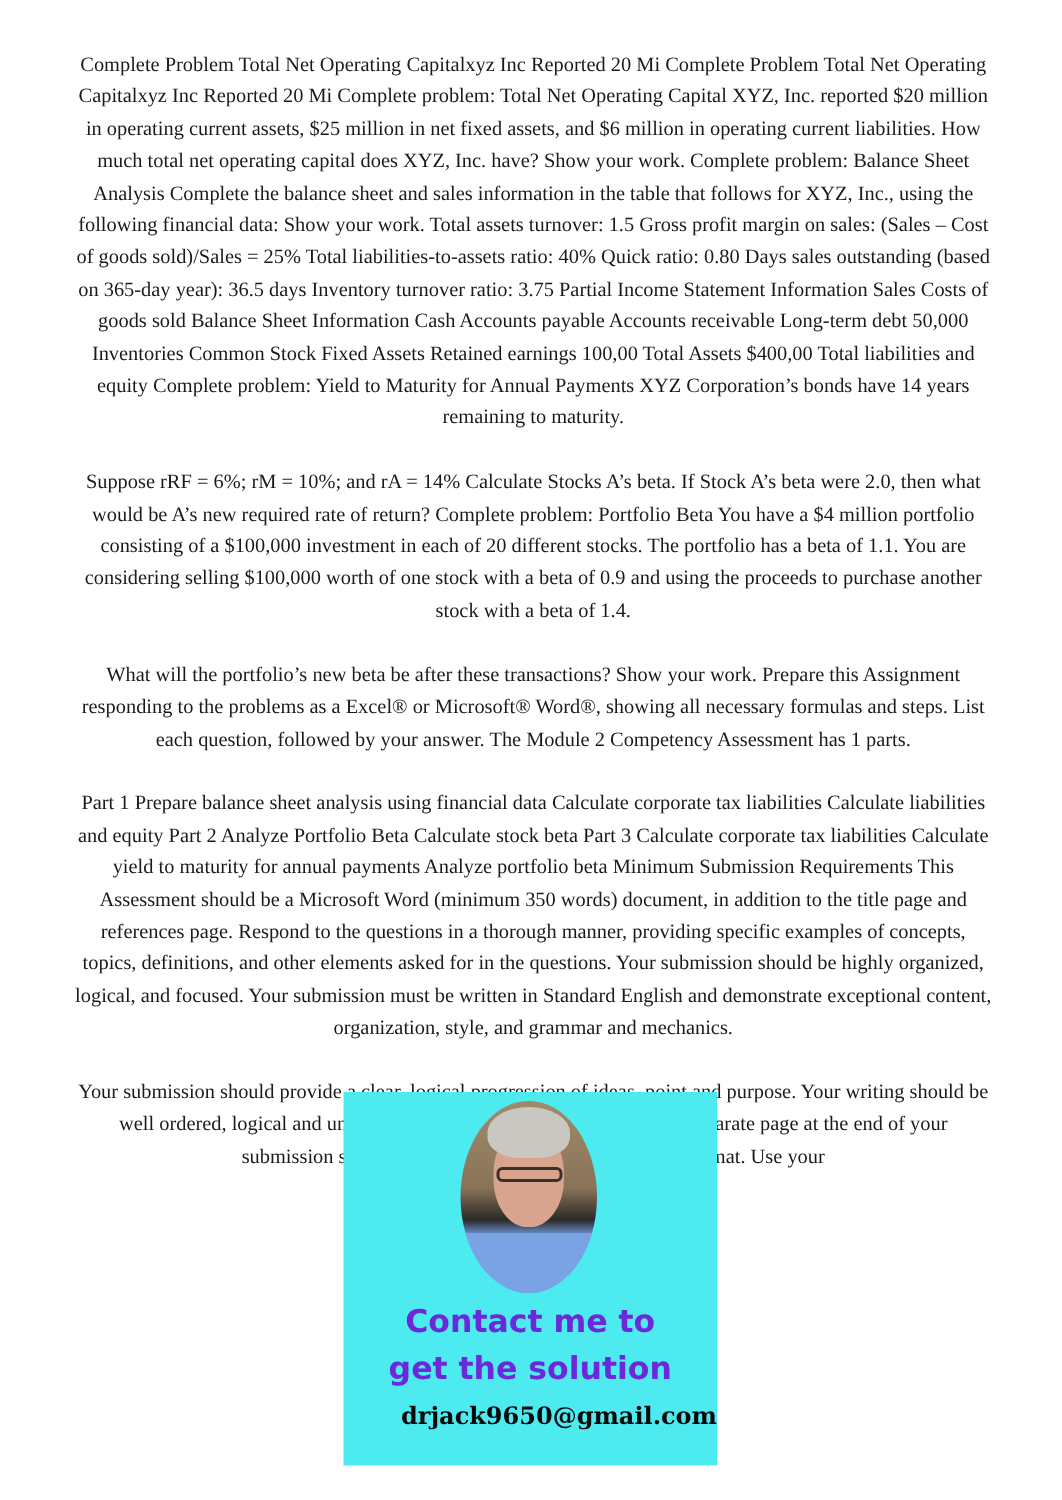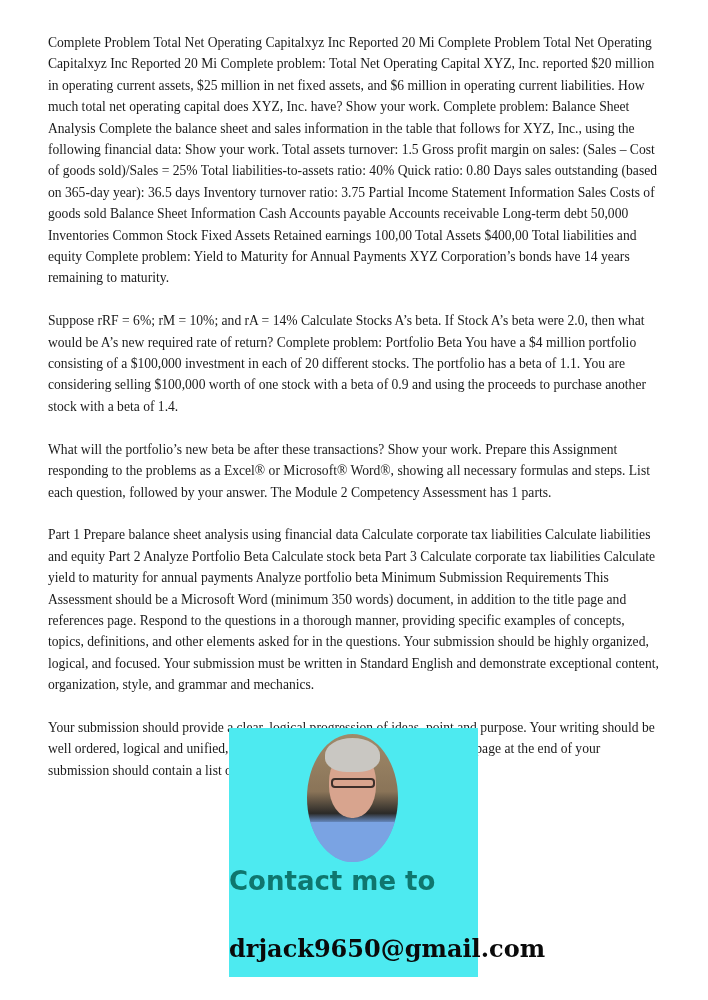--- a/index.html
+++ b/index.html
@@ -2,44 +2,44 @@
 <html><head>
 <meta charset="utf-8">
 <style>
   html, body { margin: 0; padding: 0; background: #ffffff; }
   body { width: 708px; height: 1000px; position: relative; overflow: hidden; }
   .page {
     position: absolute; left: 48px; top: 32px; width: 615px;
     font-family: "Liberation Serif", serif;
     font-size: 13.6px; line-height: 21.4px; color: #1a1a1a;
   }
-  .para { margin: 0 0 21.4px 0; }
+  .para { margin: 0 0 21.4px 0; text-align: center; }
   .overlay {
     position: absolute; left: 229px; top: 728px; width: 249px; height: 249px;
     background: #4deaf0;
   }
   .photo {
     position: absolute; left: 78px; top: 6px; width: 91px; height: 128px;
     border-radius: 50%; overflow: hidden;
     background: linear-gradient(180deg, #a08a6a 0%, #8a7458 45%, #2b2a28 62%, #6f98d8 70%, #7aa4e4 100%);
   }
   .photo .hair { position:absolute; left:18px; top:4px; width:55px; height:34px; border-radius:50% 50% 40% 40%; background:#c9c7c2; }
   .photo .face { position:absolute; left:22px; top:18px; width:47px; height:66px; border-radius:45% 45% 48% 48%; background:#d8a48e; }
   .photo .glasses { position:absolute; left:24px; top:44px; width:44px; height:10px; border:2px solid #3c2f2a; border-radius:4px; box-sizing:border-box; }
   .photo .shirt { position:absolute; left:0; top:88px; width:91px; height:40px; background:#7aa3e3; }
   .cta {
-    position: absolute; left: 0; width: 249px; text-align: left;
-    font-family: "DejaVu Sans", sans-serif; font-weight: bold; color: #0f766e;
-    font-size: 26px; line-height: 30px;
+    position: absolute; left: 0; width: 249px; text-align: center;
+    font-family: "DejaVu Sans", sans-serif; font-weight: bold; color: #6d28d9;
+    font-size: 21px; line-height: 30px;
   }
   .cta.l1 { top: 138px; }
   .cta.l2 { top: 169px; }
   .email {
-    position: absolute; left: 0; top: 206px; width: 249px; text-align: left;
-    font-family: "DejaVu Serif", serif; font-weight: bold; font-size: 24px; color: #0a0a0a;
+    position: absolute; left: 0; top: 206px; width: 249px; text-align: right;
+    font-family: "DejaVu Serif", serif; font-weight: bold; font-size: 16px; color: #0a0a0a;
   }
 </style>
 </head>
 <body>
 
 <div class="page">
   <p class="para">Complete Problem Total Net Operating Capitalxyz Inc Reported 20 Mi Complete Problem Total Net Operating Capitalxyz Inc Reported 20 Mi Complete problem: Total Net Operating Capital XYZ, Inc. reported $20 million in operating current assets, $25 million in net fixed assets, and $6 million in operating current liabilities. How much total net operating capital does XYZ, Inc. have? Show your work. Complete problem: Balance Sheet Analysis Complete the balance sheet and sales information in the table that follows for XYZ, Inc., using the following financial data: Show your work. Total assets turnover: 1.5 Gross profit margin on sales: (Sales – Cost of goods sold)/Sales = 25% Total liabilities-to-assets ratio: 40% Quick ratio: 0.80 Days sales outstanding (based on 365-day year): 36.5 days Inventory turnover ratio: 3.75 Partial Income Statement Information Sales Costs of goods sold Balance Sheet Information Cash Accounts payable Accounts receivable Long-term debt 50,000 Inventories Common Stock Fixed Assets Retained earnings 100,00 Total Assets $400,00 Total liabilities and equity Complete problem: Yield to Maturity for Annual Payments XYZ Corporation’s bonds have 14 years remaining to maturity.</p>
   <p class="para">Suppose rRF = 6%; rM = 10%; and rA = 14% Calculate Stocks A’s beta. If Stock A’s beta were 2.0, then what would be A’s new required rate of return? Complete problem: Portfolio Beta You have a $4 million portfolio consisting of a $100,000 investment in each of 20 different stocks. The portfolio has a beta of 1.1. You are considering selling $100,000 worth of one stock with a beta of 0.9 and using the proceeds to purchase another stock with a beta of 1.4.</p>
   <p class="para">What will the portfolio’s new beta be after these transactions? Show your work. Prepare this Assignment responding to the problems as a Excel® or Microsoft® Word®, showing all necessary formulas and steps. List each question, followed by your answer. The Module 2 Competency Assessment has 1 parts.</p>
   <p class="para">Part 1 Prepare balance sheet analysis using financial data Calculate corporate tax liabilities Calculate liabilities and equity Part 2 Analyze Portfolio Beta Calculate stock beta Part 3 Calculate corporate tax liabilities Calculate yield to maturity for annual payments Analyze portfolio beta Minimum Submission Requirements This Assessment should be a Microsoft Word (minimum 350 words) document, in addition to the title page and references page. Respond to the questions in a thorough manner, providing specific examples of concepts, topics, definitions, and other elements asked for in the questions. Your submission should be highly organized, logical, and focused. Your submission must be written in Standard English and demonstrate exceptional content, organization, style, and grammar and mechanics.</p>
@@ -47,14 +47,15 @@
 </div>
 
 <div class="overlay">
   <div class="photo">
     <div class="shirt"></div>
     <div class="face"></div>
     <div class="hair"></div>
     <div class="glasses"></div>
   </div>
   <div class="cta l1">Contact me to</div>
+  <div class="cta l2">get the solution</div>
   <div class="email">drjack9650@gmail.com</div>
 </div>
 
 </body></html>

